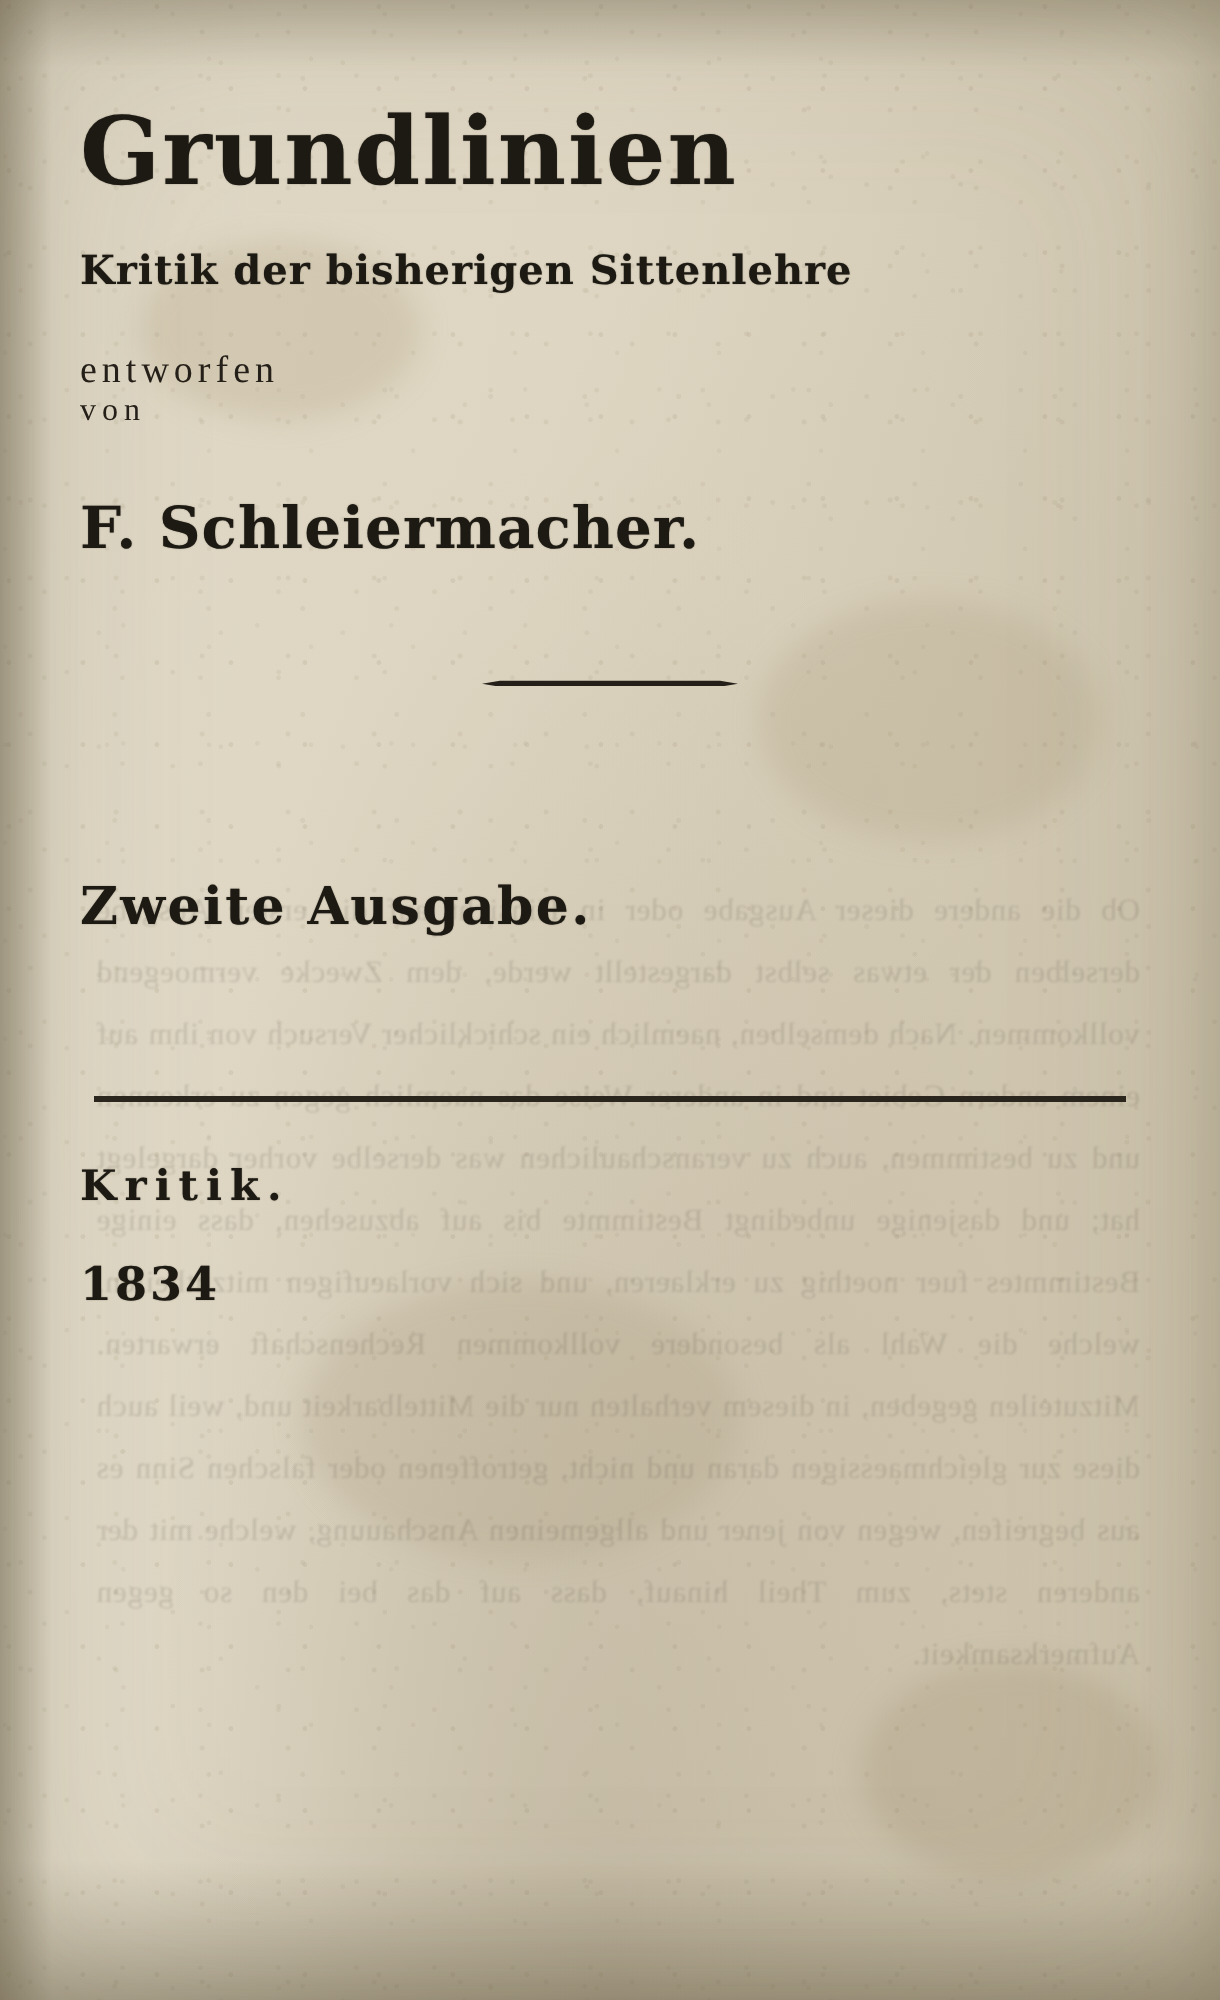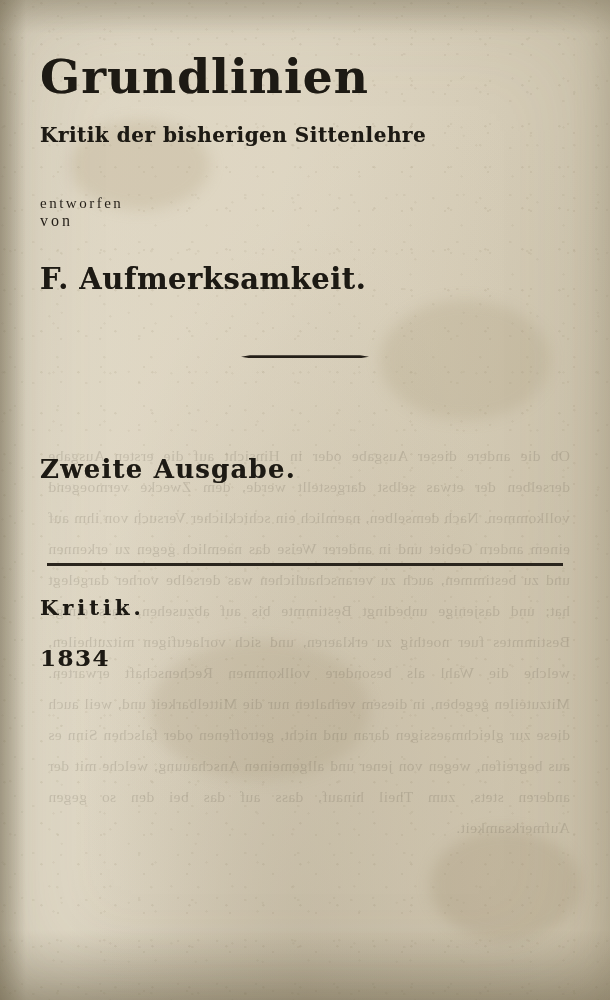--- a/index.html
+++ b/index.html
@@ -124,22 +124,22 @@
     margin-top: 36px;
     font-size: 19px;
     letter-spacing: 3px;
   }
   #subtitle-main {
     margin-top: 22px;
     font-size: 20px;
     letter-spacing: .5px;
   }
   #entworfen {
-    margin-top: 48px;
-    font-size: 15px;
+    margin-top: 28px;
+    font-size: 19px;
     letter-spacing: 2.5px;
   }
   #von {
     font-size: 16px;
     letter-spacing: 3px;
   }
   #author {
     margin-top: 32px;
     font-size: 29px;
     letter-spacing: .5px;
@@ -216,21 +216,21 @@
 
     <div id="main-title" class="fraktur">Grundlinien</div>
 
 
     <div id="subtitle-main" class="fraktur">Kritik der bisherigen Sittenlehre</div>
 
     <div id="entworfen" class="antiqua">entworfen</div>
 
     <div id="von" class="antiqua">von</div>
 
-    <div id="author" class="fraktur">F. Aufmerksamkeit.</div>
+    <div id="author" class="fraktur">F. Schleiermacher.</div>
 
     <div id="ornament">
       <div class="bar"></div>
     </div>
 
     <div id="edition" class="fraktur">Zweite Ausgabe.</div>
 
     <div id="rule"></div>
 
     <div id="place" class="fraktur">Kritik.</div>

